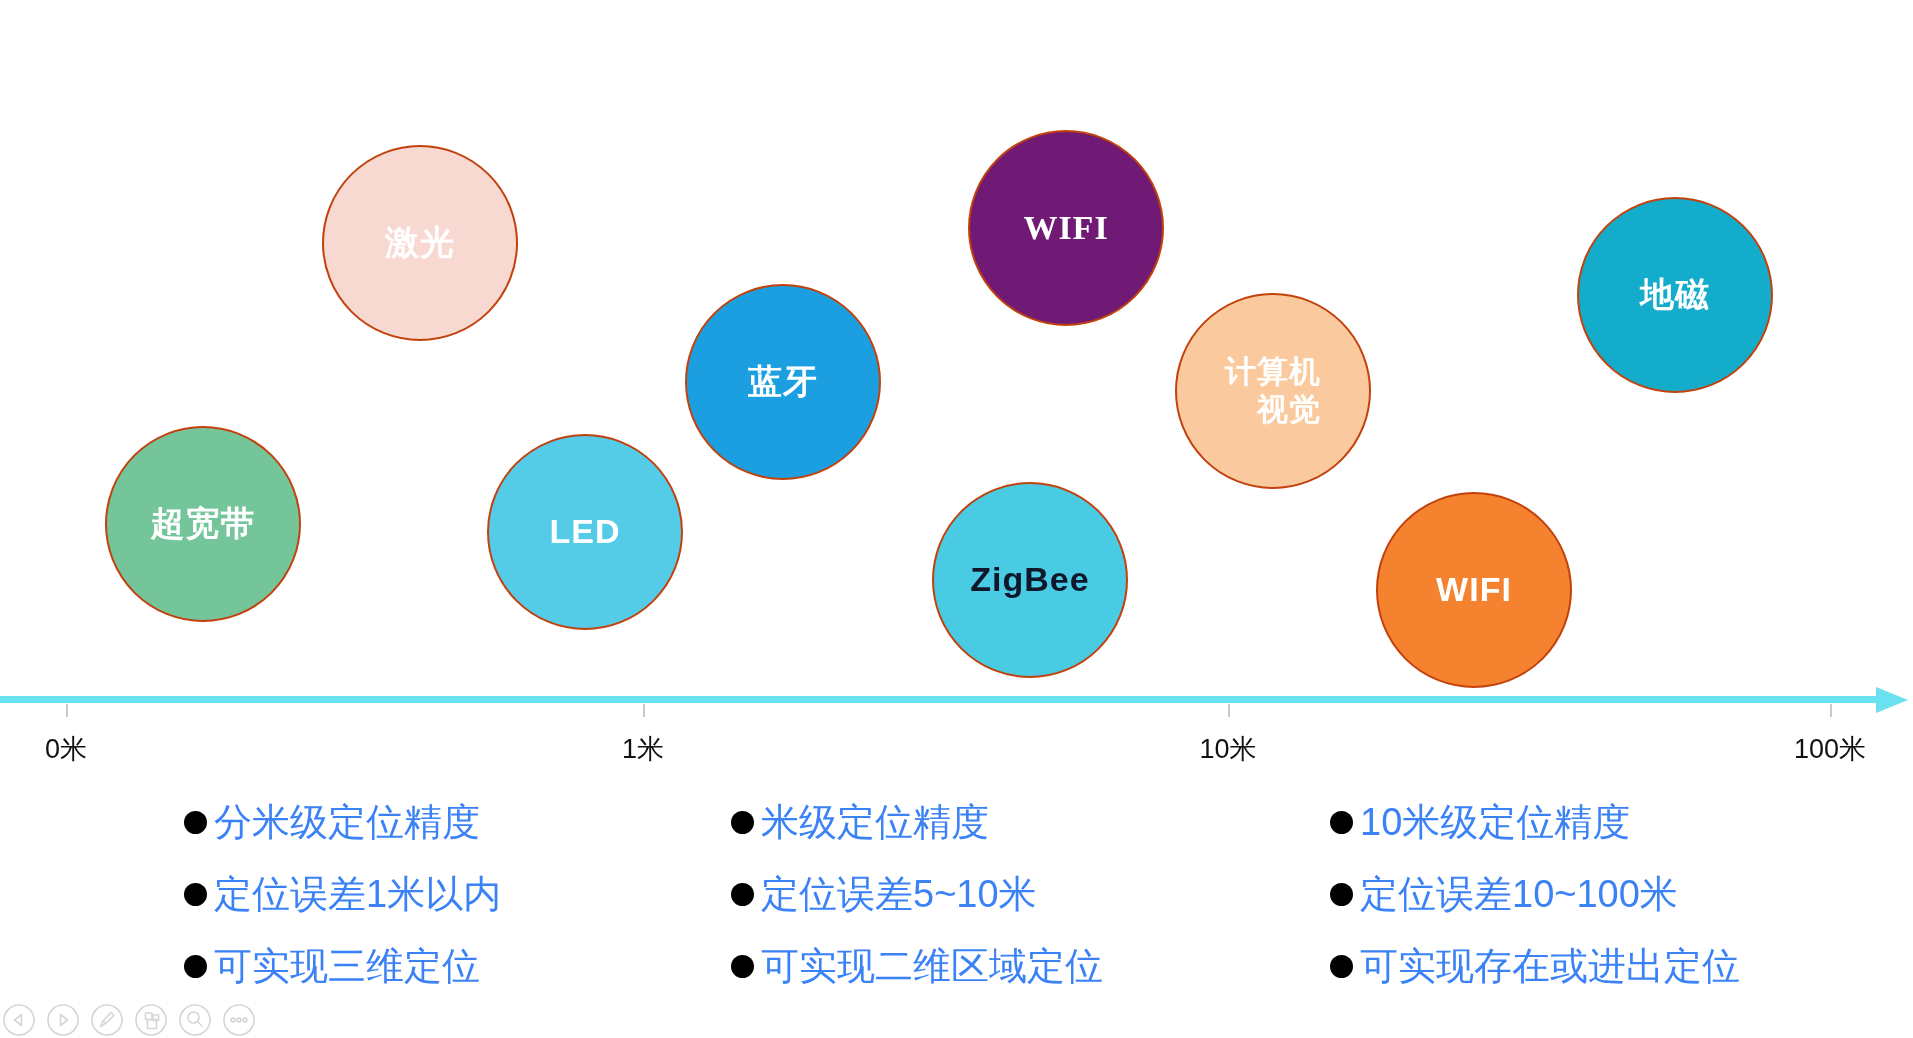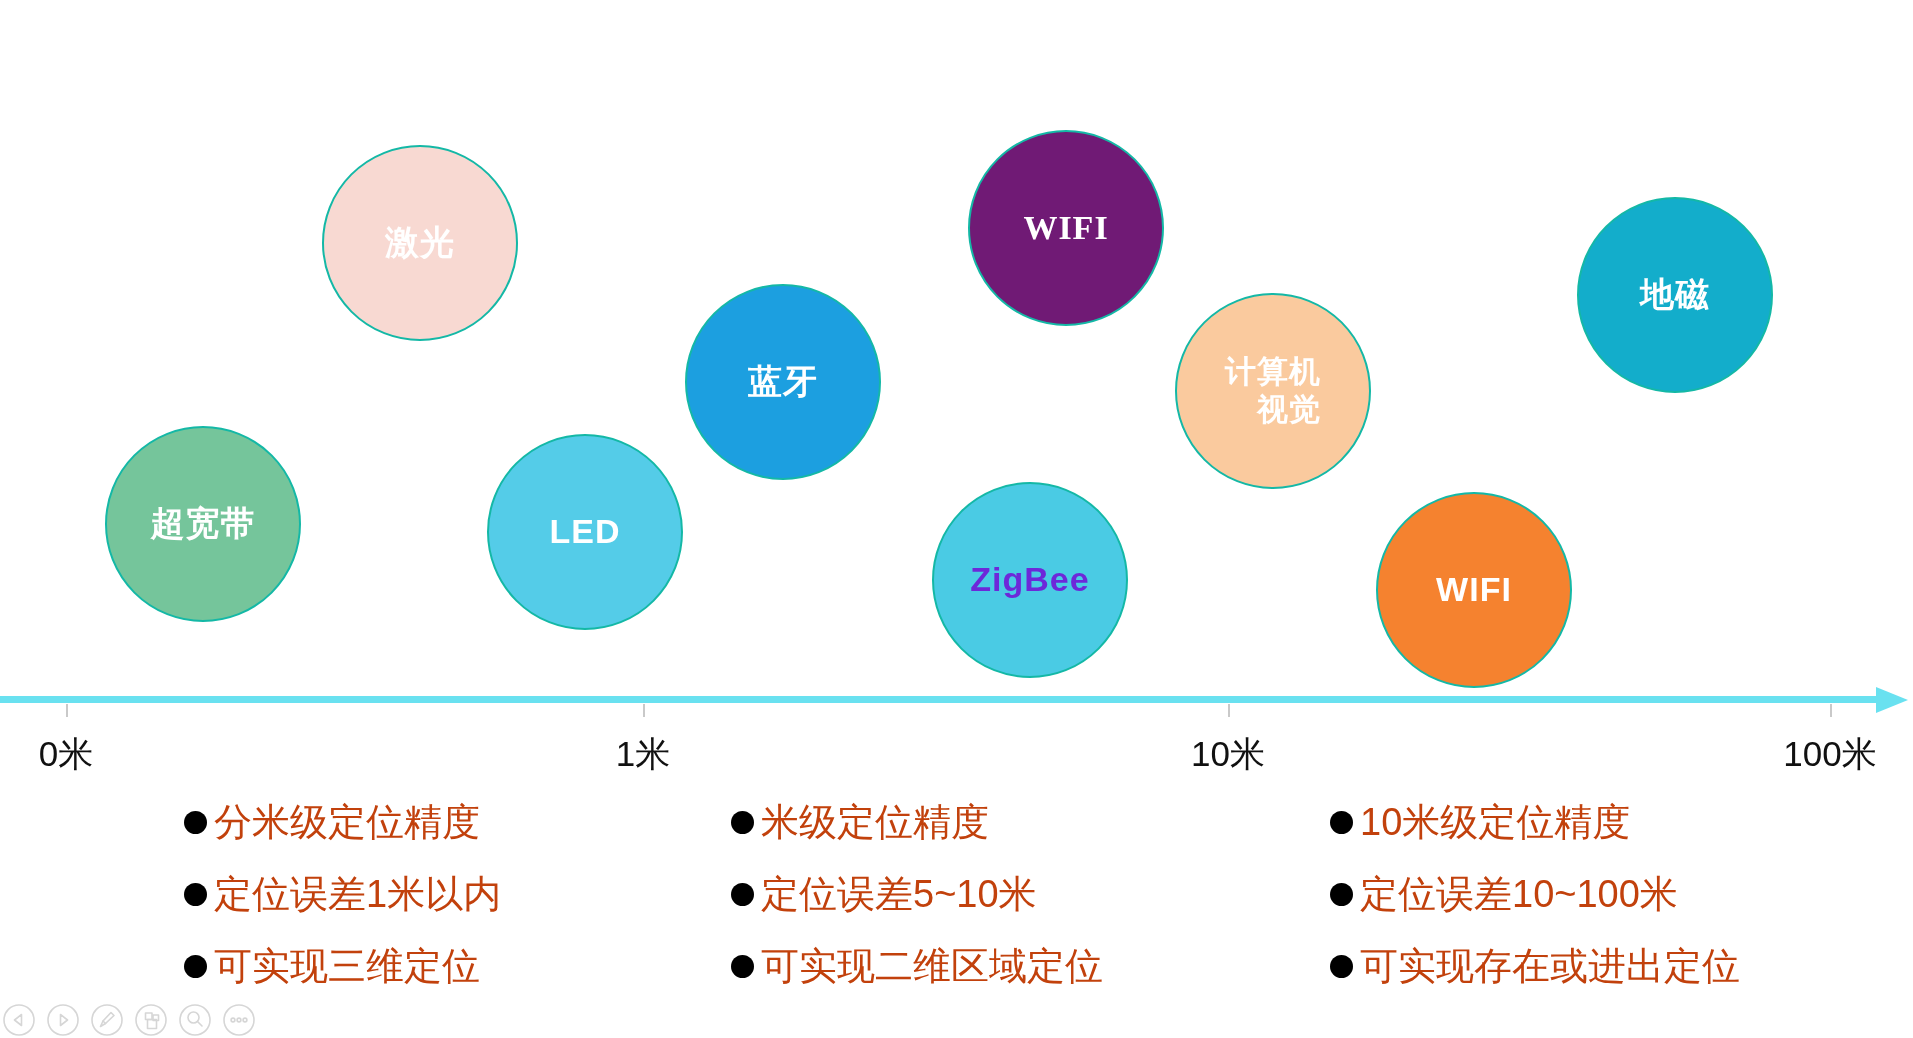--- a/index.html
+++ b/index.html
@@ -7,21 +7,21 @@
     position:relative;
     width:1913px;height:1038px;
     background:#ffffff;
     overflow:hidden;
     font-family:"Liberation Sans","DejaVu Sans",sans-serif;
   }
   
   .bubble{
     position:absolute;
     border-radius:50%;
-    border:2px solid #14b8a6;
+    border:2px solid #c2410c;
     box-sizing:border-box;
     display:flex;align-items:center;justify-content:center;
     text-align:center;
   }
   .bubble-label{
     color:#ffffff;
     font-weight:700;
     font-size:34px;
     line-height:1.22;
     white-space:pre-line;
@@ -46,21 +46,21 @@
   .axis-tick{
     position:absolute;
     top:704px;
     width:2px;height:13px;
     background:#c9c9c9;
   }
   .axis-label{
     position:absolute;
     top:731px;
     transform:translateX(-50%);
-    font-size:35px;
+    font-size:27px;
     color:#111111;
     white-space:nowrap;
   }
   
   .note-col{
     position:absolute;
     top:798px;
     display:flex;flex-direction:column;gap:24px;
   }
   .note-row{
@@ -68,21 +68,21 @@
     height:48px;
   }
   .note-dot{
     width:23px;height:23px;border-radius:50%;
     background:#000000;
     margin-right:7px;
     flex:0 0 auto;
   }
   .note-text{
     font-size:38px;
-    color:#c2410c;
+    color:#3b82f6;
     white-space:nowrap;
   }
   
   .toolbar{
     position:absolute;
     left:3px;top:1004px;
     display:flex;gap:12px;
   }
   .tb-icon{width:32px;height:32px;}
 </style>
@@ -101,21 +101,21 @@
       <div class="bubble" style="left: 487px; top: 434px; width: 196px; height: 196px; background: rgb(84, 204, 232);">
         <span class="bubble-label" style="color: rgb(255, 255, 255);">LED</span>
       </div>
       <div class="bubble" style="left: 685px; top: 284px; width: 196px; height: 196px; background: rgb(28, 159, 224);">
         <span class="bubble-label" style="color: rgb(255, 255, 255);">蓝牙</span>
       </div>
       <div class="bubble" style="left: 968px; top: 130px; width: 196px; height: 196px; background: #701a75; font-family: Liberation Serif, serif;">
         <span class="bubble-label" style="color: rgb(255, 255, 255);">WIFI</span>
       </div>
       <div class="bubble" style="left: 932px; top: 482px; width: 196px; height: 196px; background: rgb(74, 203, 228);">
-        <span class="bubble-label" style="color: #6d28d9;">ZigBee</span>
+        <span class="bubble-label" style="color: #0f172a;">ZigBee</span>
       </div>
       <div class="bubble two-line" style="left: 1175px; top: 293px; width: 196px; height: 196px; background: rgb(250, 202, 158); text-align: right;">
         <span class="bubble-label" style="color: rgb(255, 255, 255);">计算机
 视觉</span>
       </div>
       <div class="bubble" style="left: 1376px; top: 492px; width: 196px; height: 196px; background: rgb(245, 130, 47);">
         <span class="bubble-label" style="color: rgb(255, 255, 255);">WIFI</span>
       </div>
       <div class="bubble" style="left: 1577px; top: 197px; width: 196px; height: 196px; background: rgb(19, 173, 203);">
         <span class="bubble-label" style="color: rgb(255, 255, 255);">地磁</span>

